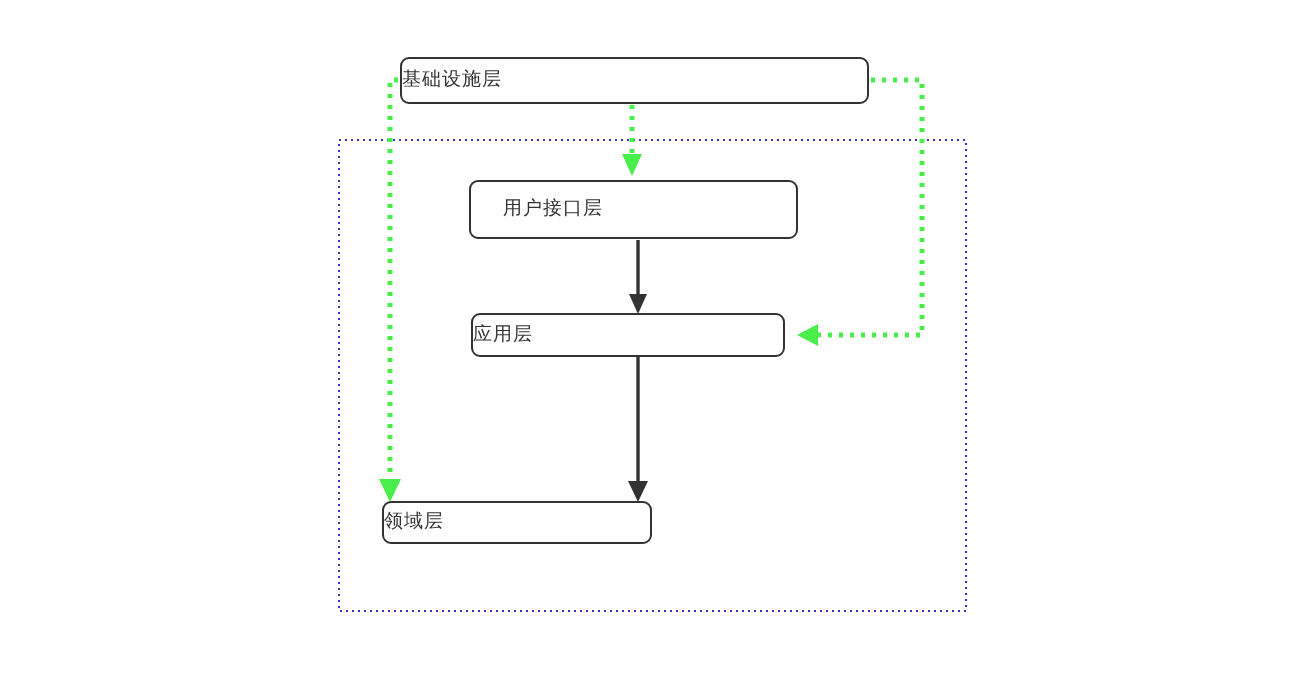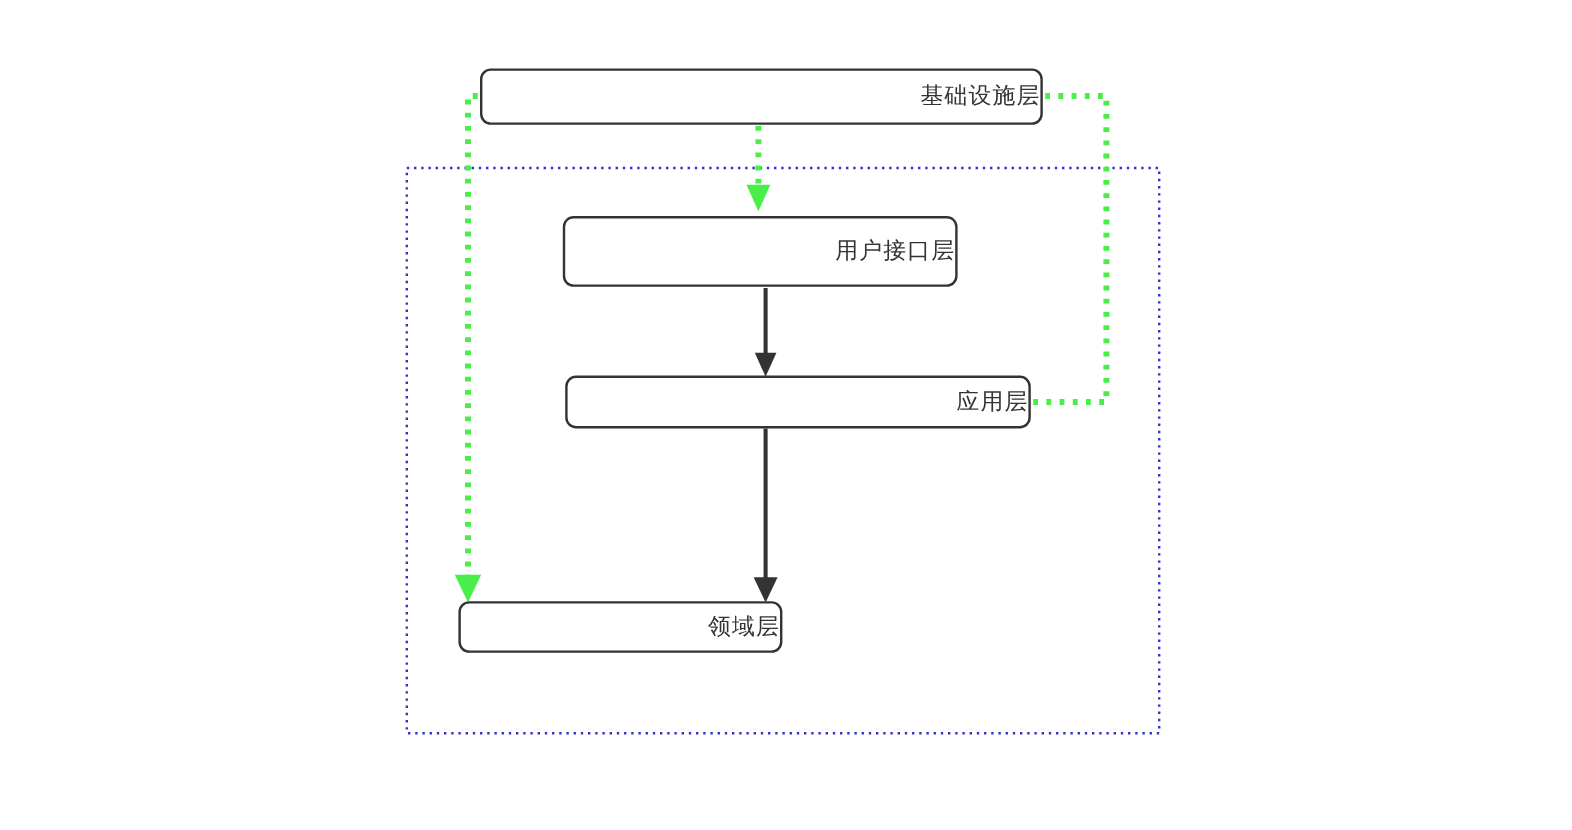--- a/index.html
+++ b/index.html
@@ -25,25 +25,25 @@
     height: 692px;
   }
   .node-box {
     position: absolute;
     box-sizing: border-box;
     background: #ffffff;
     border: 2.6px solid #333333;
     border-radius: 9px;
     display: flex;
     align-items: center;
-    justify-content: flex-end;
+    justify-content: flex-start;
     color: #333333;
     font-size: 19px;
     letter-spacing: 1px;
-    font-family: Liberation Sans, sans-serif;
+    font-family: Liberation Mono, monospace;
     white-space: nowrap;
   }
   .node-label {
     display: block;
     line-height: 1;
   }
 </style>
 </head>
 <body>
 
@@ -76,25 +76,25 @@
     <g>
       <line x1="638" y1="357" x2="638" y2="484" stroke="#333333" stroke-width="3.4"></line>
       <polygon points="628,481 648,481 638,502" fill="#333333"></polygon>
     </g>
   </svg>
 
   <div class="node-box" style="left:400px; top:57px; width:469px; height:47px;">
     <span class="node-label">基础设施层</span>
   </div>
 
-  <div class="node-box" style="left:469px; top:180px; width:329px; height:59px;">
+  <div class="node-box" style="left:469px; top:180px; width:329px; height:59px;padding-left:32px;">
     <span class="node-label">用户接口层</span>
   </div>
 
-  <div class="node-box" style="left:471px; top:313px; width:388px; height:44px;">
+  <div class="node-box" style="left:471px; top:313px; width:314px; height:44px;">
     <span class="node-label">应用层</span>
   </div>
 
   <div class="node-box" style="left:382px; top:501px; width:270px; height:43px;">
     <span class="node-label">领域层</span>
   </div>
 
 </div>
 
 </body></html>

